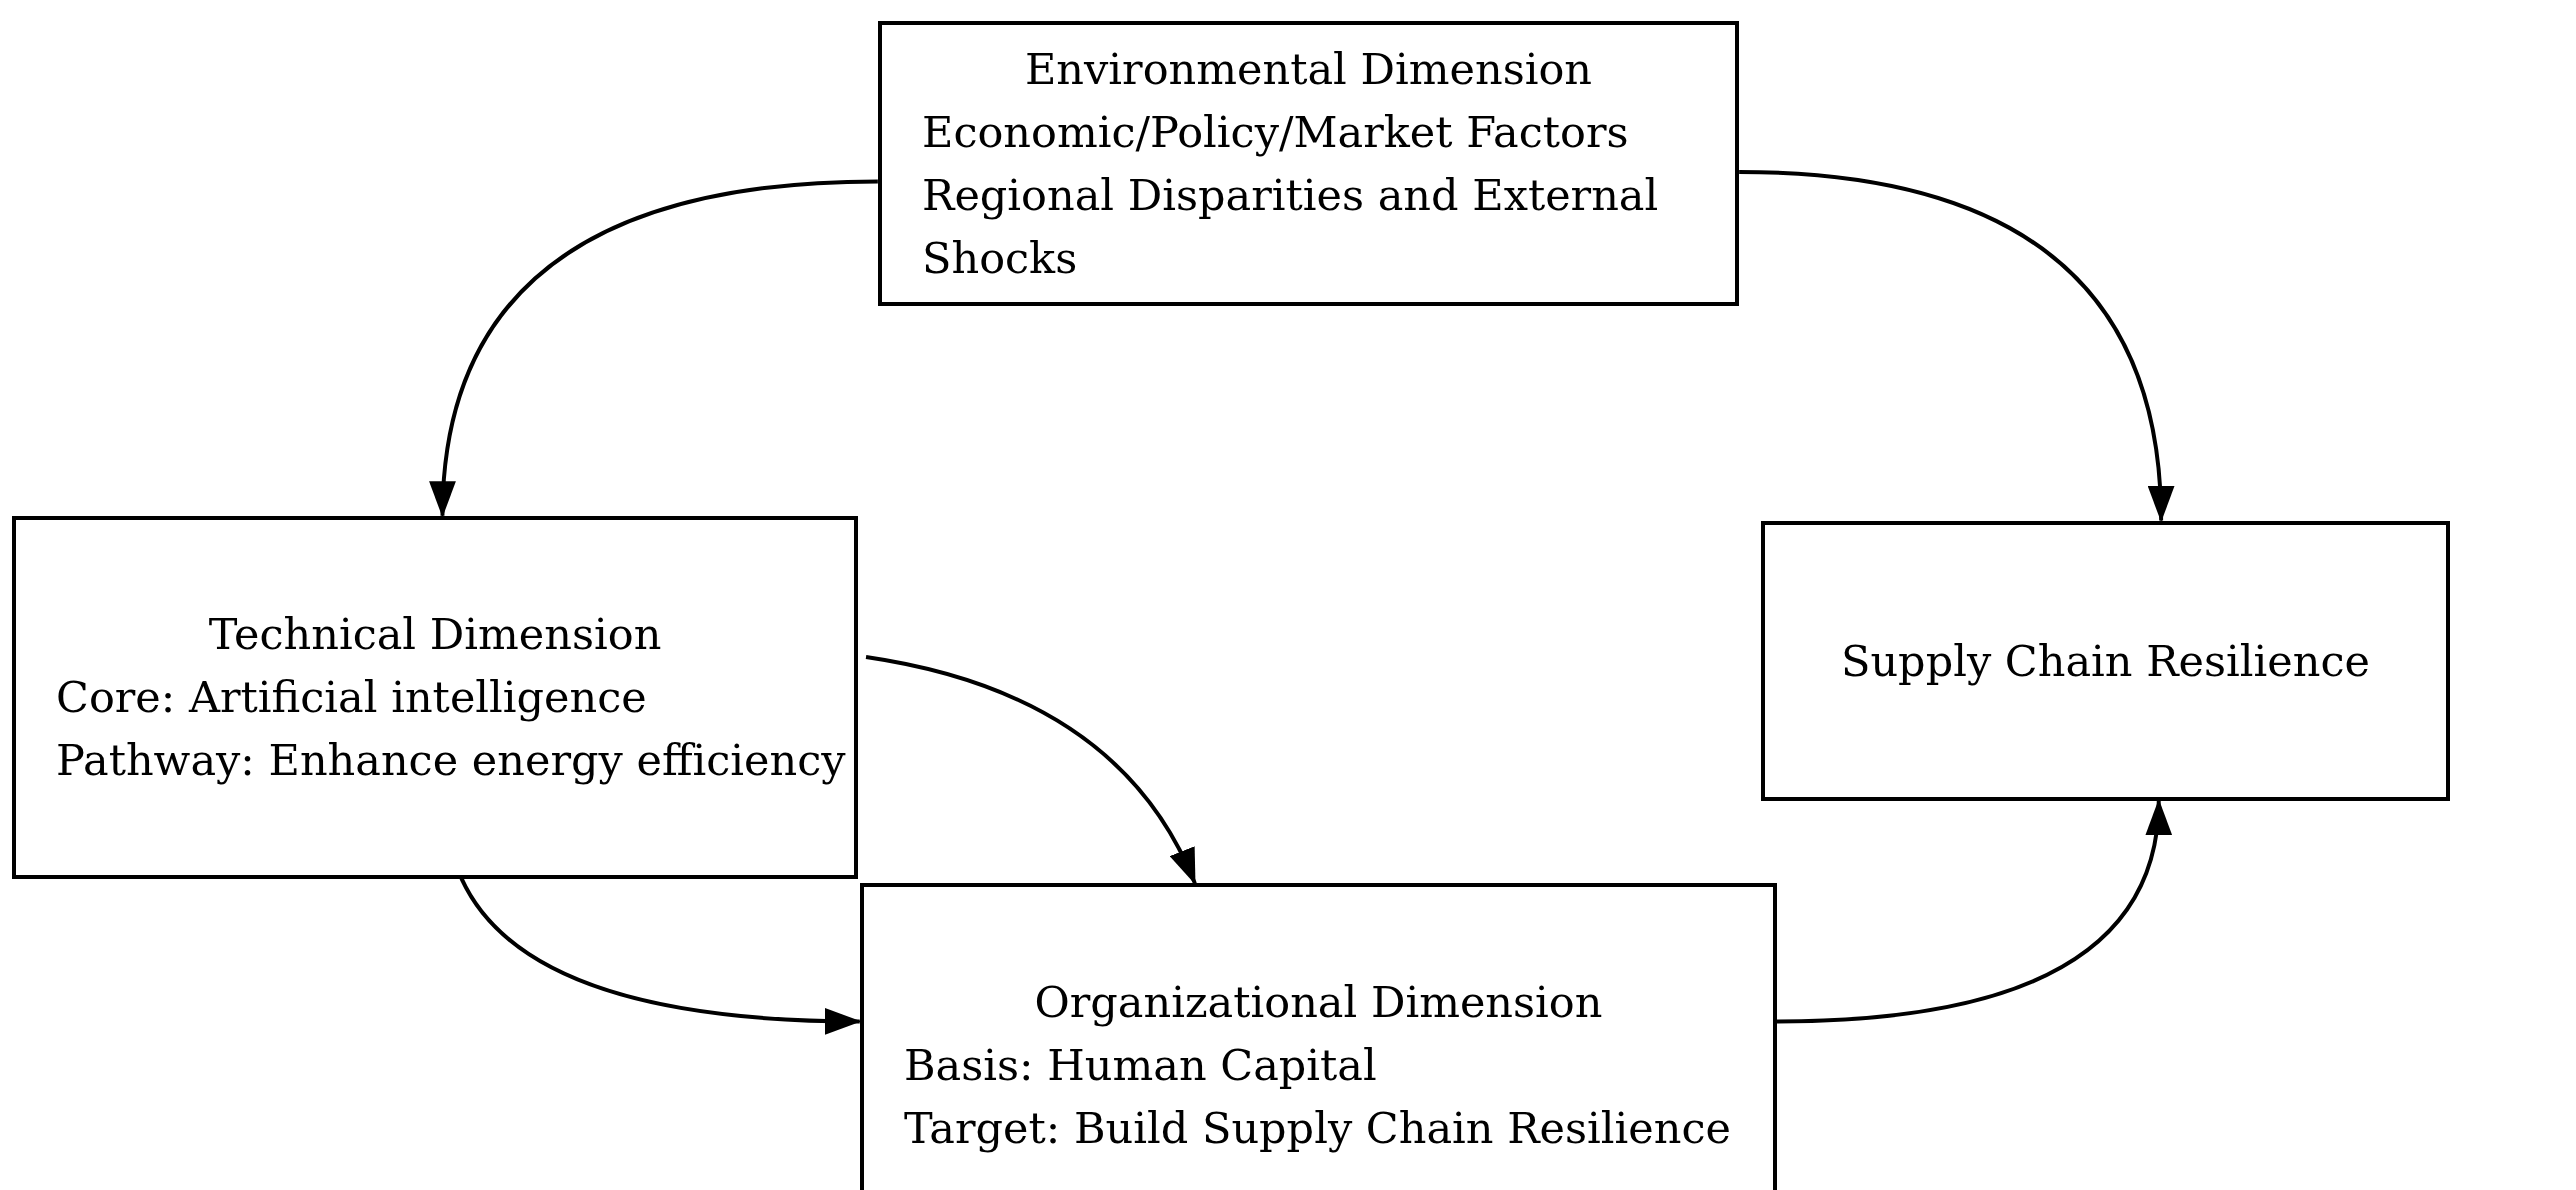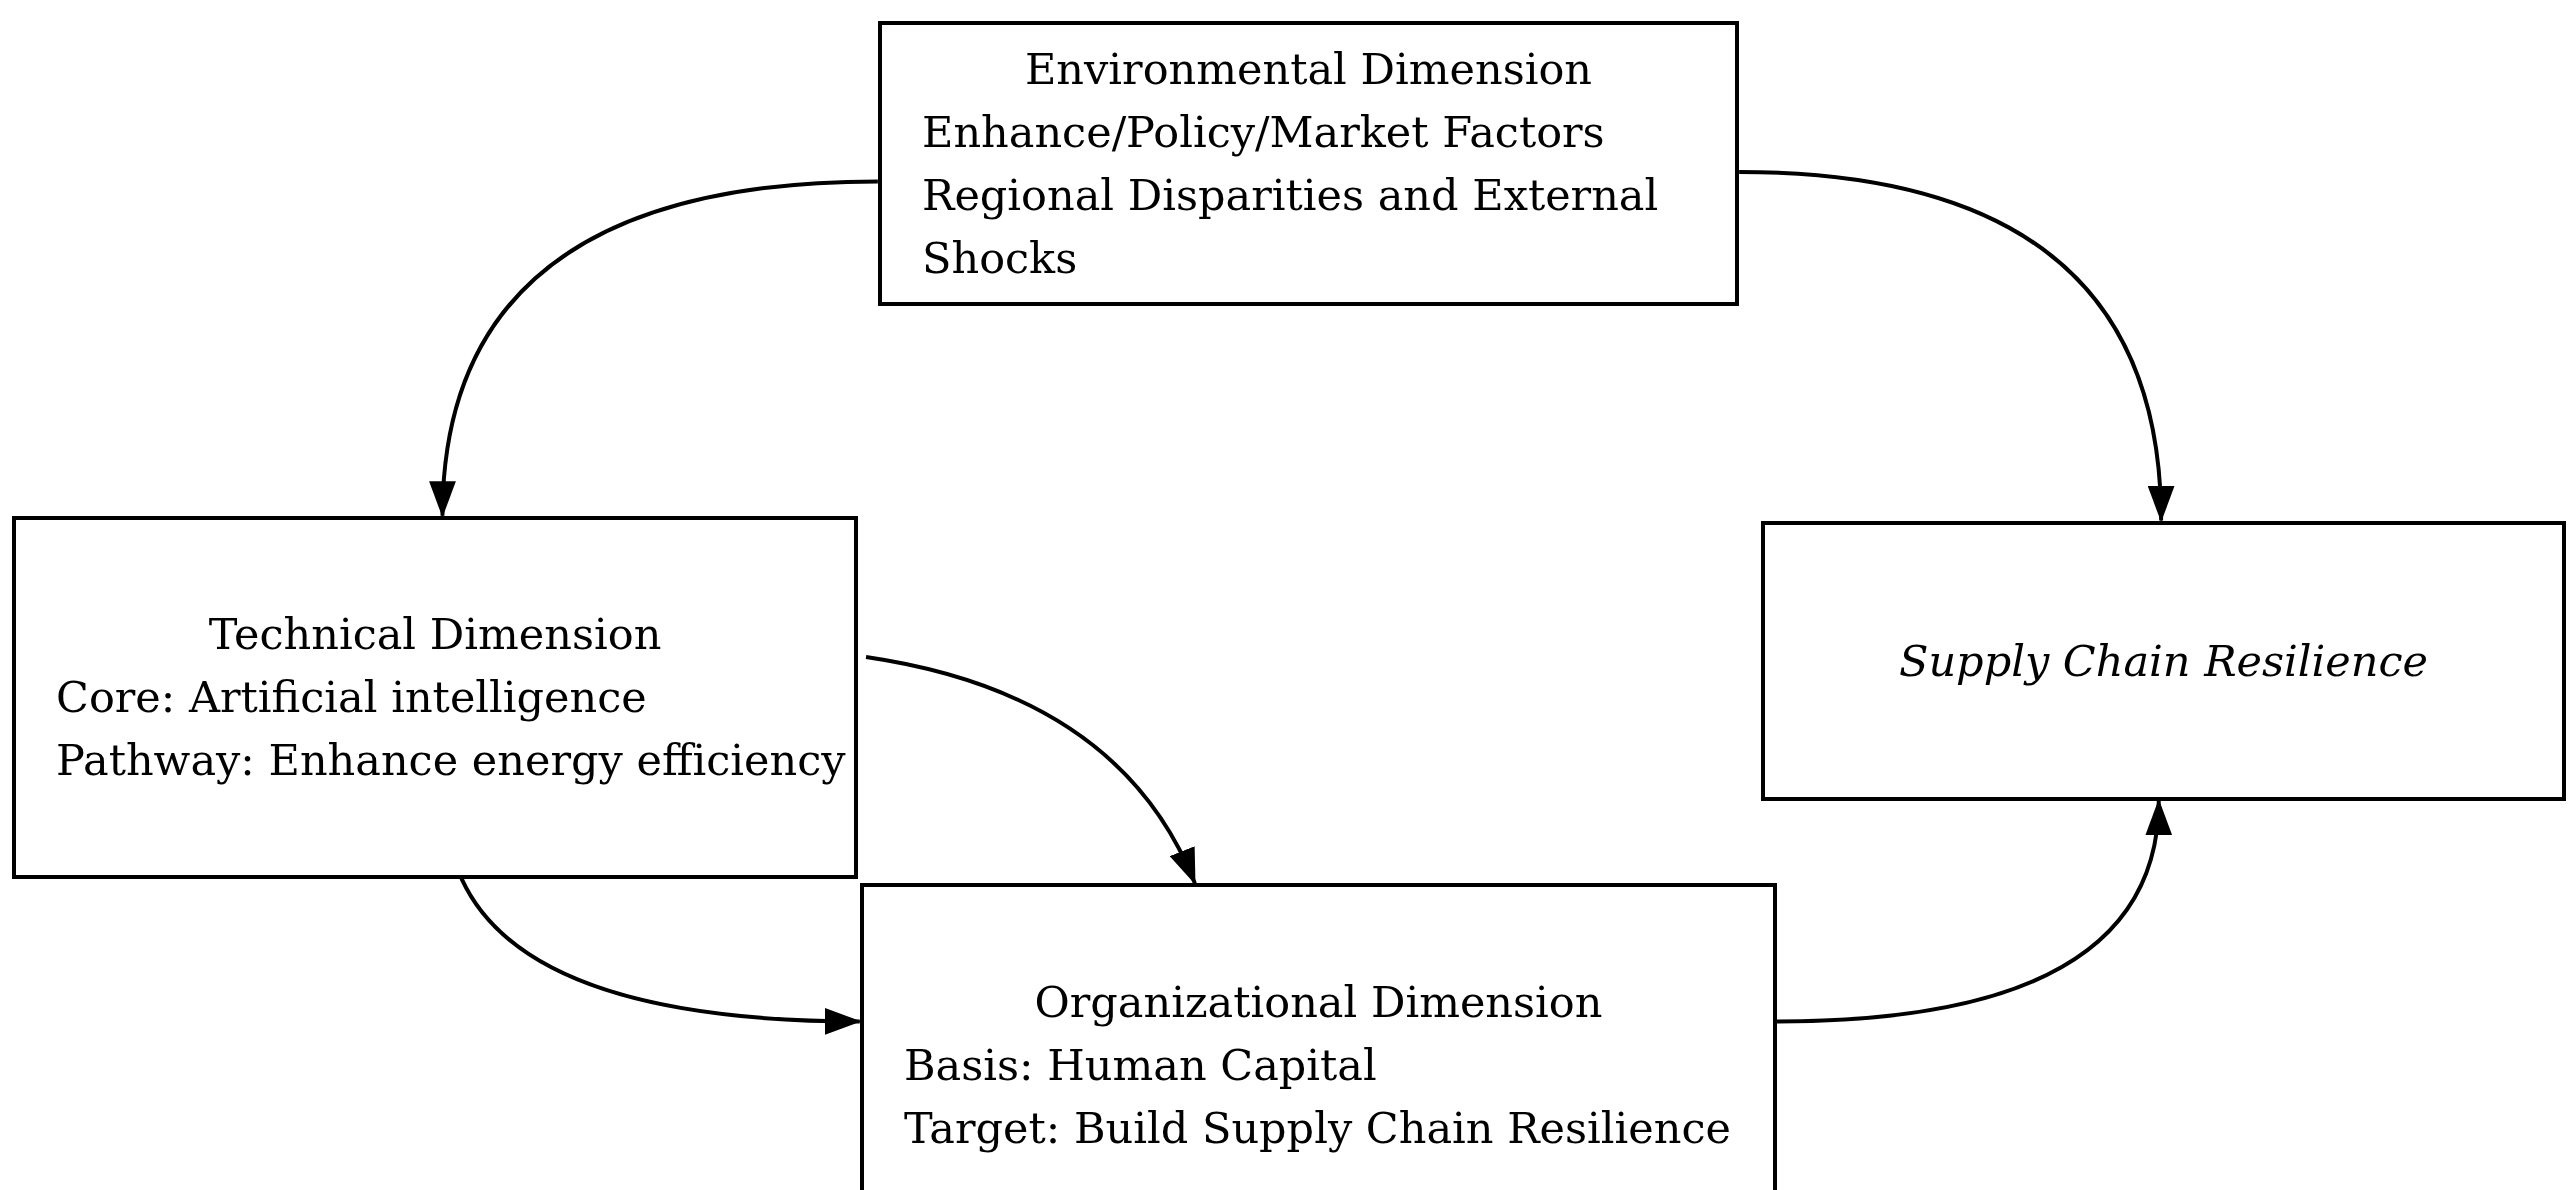--- a/index.html
+++ b/index.html
@@ -30,21 +30,21 @@
     justify-content: center;
     font-size: 43px;
     line-height: 63px;
     padding: 0 40px;
   }
   .node .title { text-align: center; white-space: nowrap; }
   .node .line  { text-align: left;   white-space: nowrap; }
   #box-environmental { left: 878px; top: 21px;   width: 861px; height: 285px; }
   #box-technical     { left: 12px;   top: 516px;  width: 846px; height: 363px; }
   #box-organizational{ left: 860px; top: 883px; width: 917px; height: 364px; }
-  #box-supply-chain  { left: 1761px; top: 521px;  width: 805px; height: 280px; font-style: italic; }
+  #box-supply-chain  { left: 1761px; top: 521px;  width: 689px; height: 280px; }
   #box-supply-chain .title { line-height: 271px; }
   .arrow-path {
     fill: none;
     stroke: #000000;
     stroke-width: 5px;
   }
 </style>
 </head>
 <body>
 
@@ -58,21 +58,21 @@
     </defs>
     <path class="arrow-path" marker-end="url(#arrowhead)" d="M 1113 230 Q 561 230 561 654"></path>
     <path class="arrow-path" marker-end="url(#arrowhead)" d="M 2205 218 Q 2740 218 2740 660"></path>
     <path class="arrow-path" marker-end="url(#arrowhead)" d="M 1098 833 Q 1420 880 1515 1120"></path>
     <path class="arrow-path" marker-end="url(#arrowhead)" d="M 565 1015 Q 565 1295 1090 1295"></path>
     <path class="arrow-path" marker-end="url(#arrowhead)" d="M 2253 1295 Q 2737 1295 2737 1015"></path>
   </svg>
 
   <div class="node" id="box-environmental">
     <div class="title">Environmental Dimension</div>
-    <div class="line">Enhance/Policy/Market Factors</div>
+    <div class="line">Economic/Policy/Market Factors</div>
     <div class="line">Regional Disparities and External</div>
     <div class="line">Shocks</div>
   </div>
 
   <div class="node" id="box-technical">
     <div class="title">Technical Dimension</div>
     <div class="line">Core: Artificial intelligence</div>
     <div class="line">Pathway: Enhance energy efficiency</div>
   </div>
 

